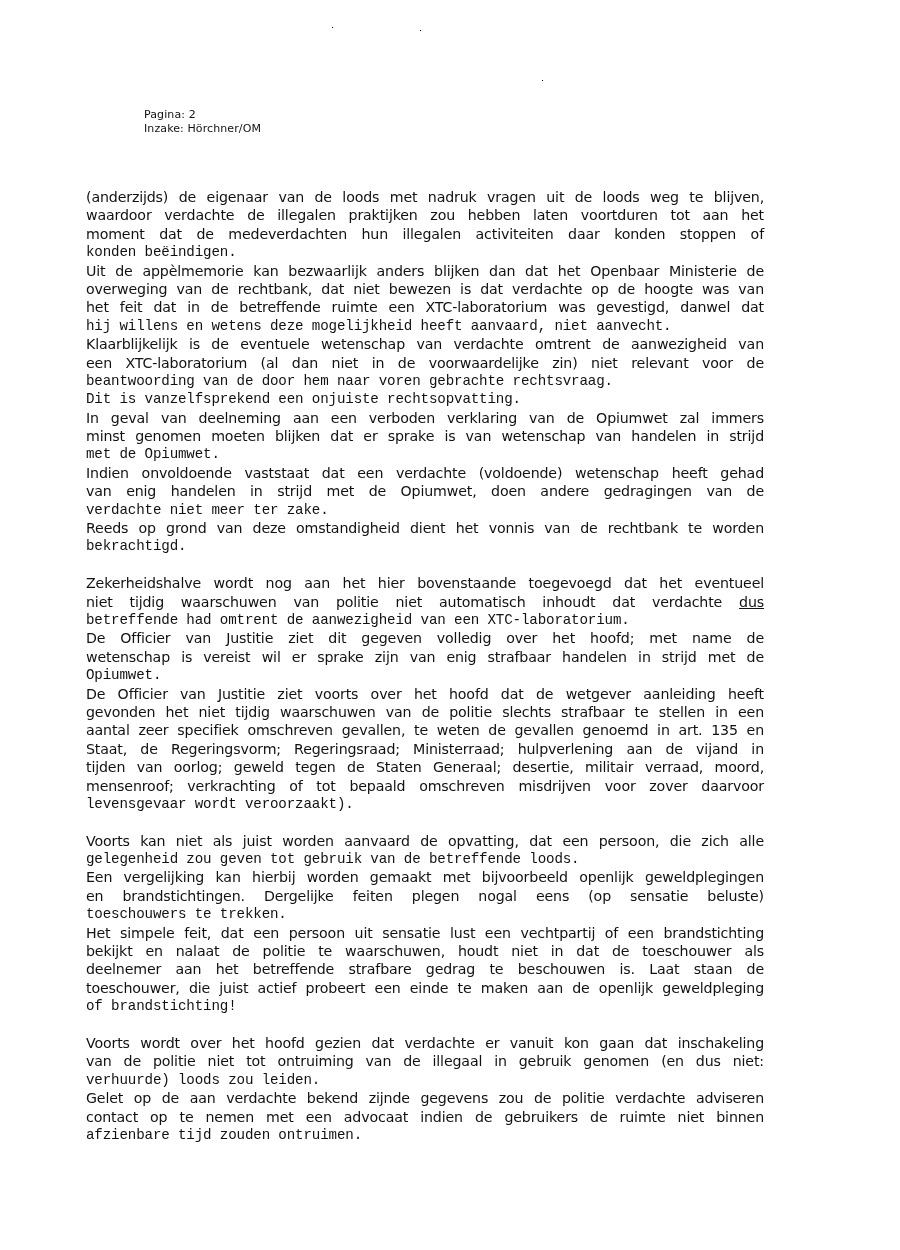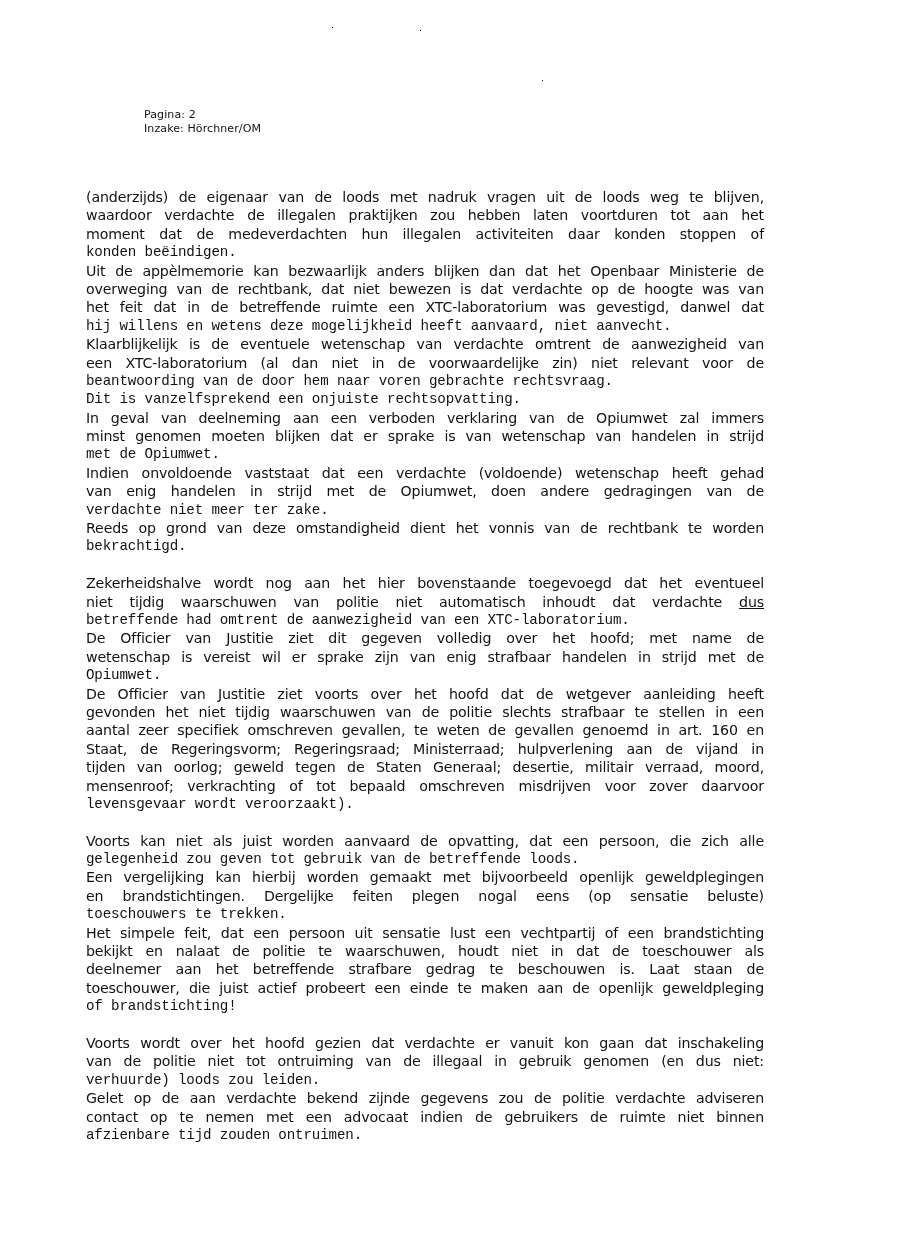--- a/index.html
+++ b/index.html
@@ -121,21 +121,21 @@
 
   <div>
     <span class="line">De Officier van Justitie ziet dit gegeven volledig over het hoofd; met name de</span>
     <span class="line">wetenschap is vereist wil er sprake zijn van enig strafbaar handelen in strijd met de</span>
     <span class="line last">Opiumwet.</span>
   </div>
 
   <div>
     <span class="line">De Officier van Justitie ziet voorts over het hoofd dat de wetgever aanleiding heeft</span>
     <span class="line">gevonden het niet tijdig waarschuwen van de politie slechts strafbaar te stellen in een</span>
-    <span class="line">aantal zeer specifiek omschreven gevallen, te weten de gevallen genoemd in art. 160 en</span>
+    <span class="line">aantal zeer specifiek omschreven gevallen, te weten de gevallen genoemd in art. 135 en</span>
     <span class="line">Staat, de Regeringsvorm; Regeringsraad; Ministerraad; hulpverlening aan de vijand in</span>
     <span class="line">tijden van oorlog; geweld tegen de Staten Generaal; desertie, militair verraad, moord,</span>
     <span class="line">mensenroof; verkrachting of tot bepaald omschreven misdrijven voor zover daarvoor</span>
     <span class="line last">levensgevaar wordt veroorzaakt).</span>
   </div>
   <span class="gap"></span>
 
   <div>
     <span class="line">Voorts kan niet als juist worden aanvaard de opvatting, dat een persoon, die zich alle</span>
     <span class="line last">gelegenheid zou geven tot gebruik van de betreffende loods.</span>

